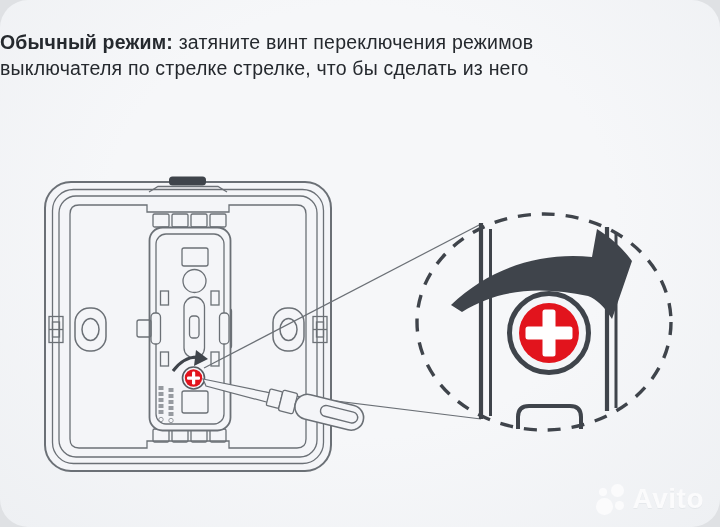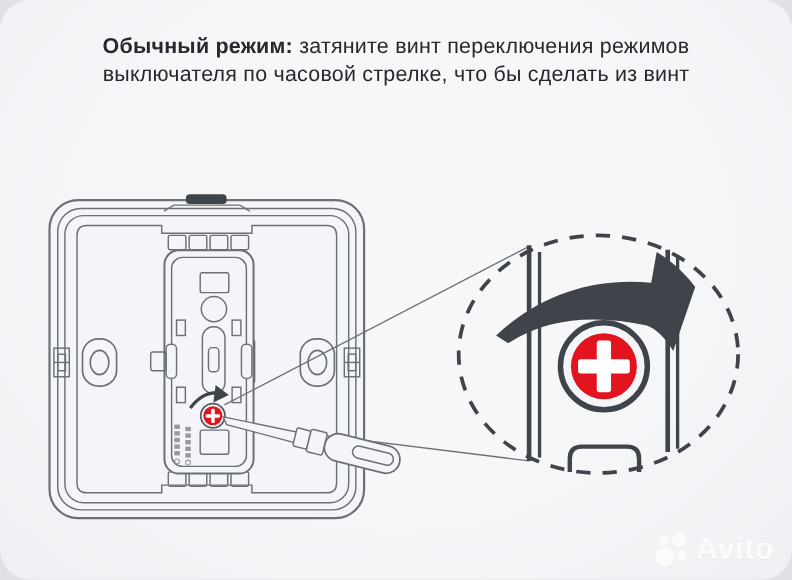--- a/index.html
+++ b/index.html
@@ -9,21 +9,21 @@
     font-family:"Liberation Sans",sans-serif;
     position:relative;overflow:hidden;
   }
   .card{
     position:absolute;inset:0;
     border-radius:28px;
     background:radial-gradient(ellipse at 50% 42%, #f6f7f9 50%, #eef0f3 100%);
   }
   .instruction{
     position:absolute;top:30px;left:0;width:720px;
-    text-align:center;
+    text-align:left;
     color:#25292e;
     font-size:19.5px;line-height:25.5px;
     letter-spacing:.2px;
   }
   .instruction strong{font-weight:700;}
   .diagram-svg{position:absolute;left:0;top:0;width:720px;height:527px;}
 
   
   .ln{fill:none;stroke:var(--line-gray,#6b7076);stroke-width:1.3px;}
   .lnf{fill:#f4f5f8;stroke:var(--line-gray,#6b7076);stroke-width:1.3px;}
@@ -46,21 +46,21 @@
     text-shadow:0 1px 1px rgba(120,125,135,.10);
   }
 </style>
 </head>
 <body>
 
 <div class="card"></div>
 
 <div class="instruction">
   <div><strong>Обычный режим:</strong><span> затяните винт переключения режимов</span></div>
-  <div>выключателя по часовой стрелке, что бы сделать из винт</div>
+  <div>выключателя по стрелке стрелке, что бы сделать из него</div>
 </div>
 
 <svg class="diagram-svg" viewBox="0 0 720 527">
 
   <g>
     <rect x="45" y="182" width="286" height="289" rx="26" class="lnf" style="stroke-width:2px"></rect>
     <rect x="52.5" y="189.5" width="271" height="274" rx="21" class="ln"></rect>
     <rect x="59" y="196" width="258" height="261" rx="17" class="ln"></rect>
 
     <g>

